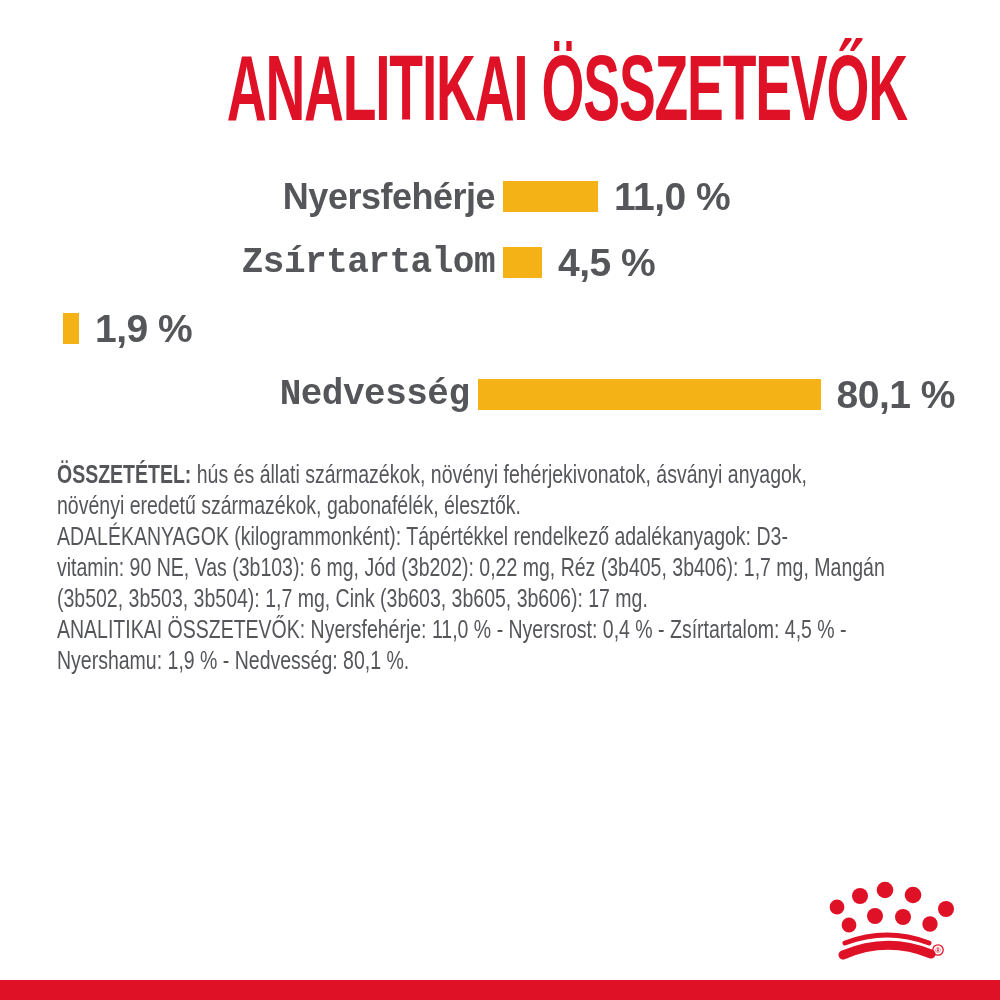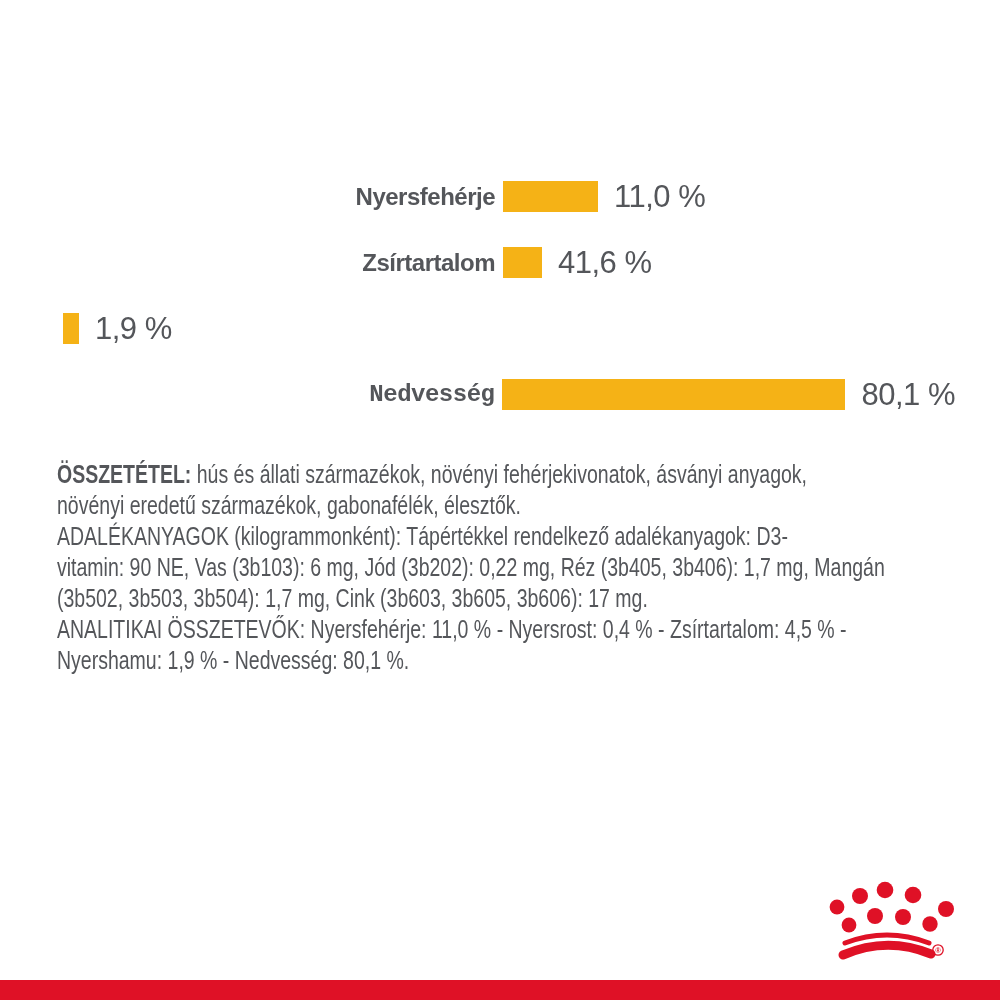--- a/index.html
+++ b/index.html
@@ -13,26 +13,26 @@
   .title {
     display:inline-block; font-size:92px; line-height:92px; font-weight:bold;
     letter-spacing:-2px; white-space:nowrap;
     transform:scaleX(0.60); transform-origin:center top;
   }
 
   
   .chart { position:absolute; left:55px; top:181px; width:900px; }
   .chart-row { display:flex; align-items:center; height:31px; margin-bottom:35px; }
   .bar-label {
-    width:440px; text-align:right; font-weight:bold; font-size:24px; line-height:32px;
+    width:440px; text-align:right; font-weight:bold; font-size:36px; line-height:32px;
     letter-spacing:-0.5px; white-space:nowrap;
   }
   .bar { height:31px; margin-left:8px; flex:0 0 auto; }
   .bar-value {
-    margin-left:16px; font-weight:normal; font-size:31px; line-height:32px;
+    margin-left:16px; font-weight:bold; font-size:39px; line-height:32px;
     letter-spacing:-0.5px; white-space:nowrap;
   }
 
   
   .legal {
     position:absolute; left:57px; top:459px;
     transform:scaleX(0.78); transform-origin:left top;
   }
   .legal-line { font-size:25px; line-height:31px; white-space:nowrap; letter-spacing:0px; }
   .legal-line b { font-weight:bold; }
@@ -41,31 +41,34 @@
   .crown { position:absolute; left:828px; top:880px; width:150px; height:95px; }
 
   
   .bottom-strip { position:absolute; left:0; top:980px; width:1000px; height:20px; }
 </style>
 </head>
 <body>
 
 <div class="canvas">
 
+  <div class="title-wrap">
+    <div class="title" style="color: rgb(223, 17, 38);">ANALITIKAI ÖSSZETEVŐK</div>
+  </div>
 
   <div class="chart" id="chart">
       <div class="chart-row">
         <div class="bar-label" style="color: rgb(84, 86, 90);">Nyersfehérje</div>
         <div class="bar" style="background: rgb(245, 178, 22); width: 95px; height: 31px;"></div>
         <div class="bar-value" style="color: rgb(84, 86, 90);">11,0 %</div>
       </div>
       <div class="chart-row">
-        <div class="bar-label" style="color: rgb(84, 86, 90);">Zsírtartalom</div>
+        <div class="bar-label" style="color: rgb(84, 86, 90); font-family: Liberation Mono, monospace;">Zsírtartalom</div>
         <div class="bar" style="background: rgb(245, 178, 22); width: 39px; height: 31px;"></div>
-        <div class="bar-value" style="color: rgb(84, 86, 90);">41,6 %</div>
+        <div class="bar-value" style="color: rgb(84, 86, 90);">4,5 %</div>
       </div>
       <div class="chart-row">
         <div class="bar" style="background: rgb(245, 178, 22); width: 16px; height: 31px;"></div>
         <div class="bar-value" style="color: rgb(84, 86, 90);">1,9 %</div>
       </div>
       <div class="chart-row">
         <div class="bar-label" style="color: rgb(84, 86, 90); font-family: Liberation Mono, monospace;">Nedvesség</div>
         <div class="bar" style="background: rgb(245, 178, 22); width: 343px; height: 31px;"></div>
         <div class="bar-value" style="color: rgb(84, 86, 90); text-align: center;">80,1 %</div>
       </div>

